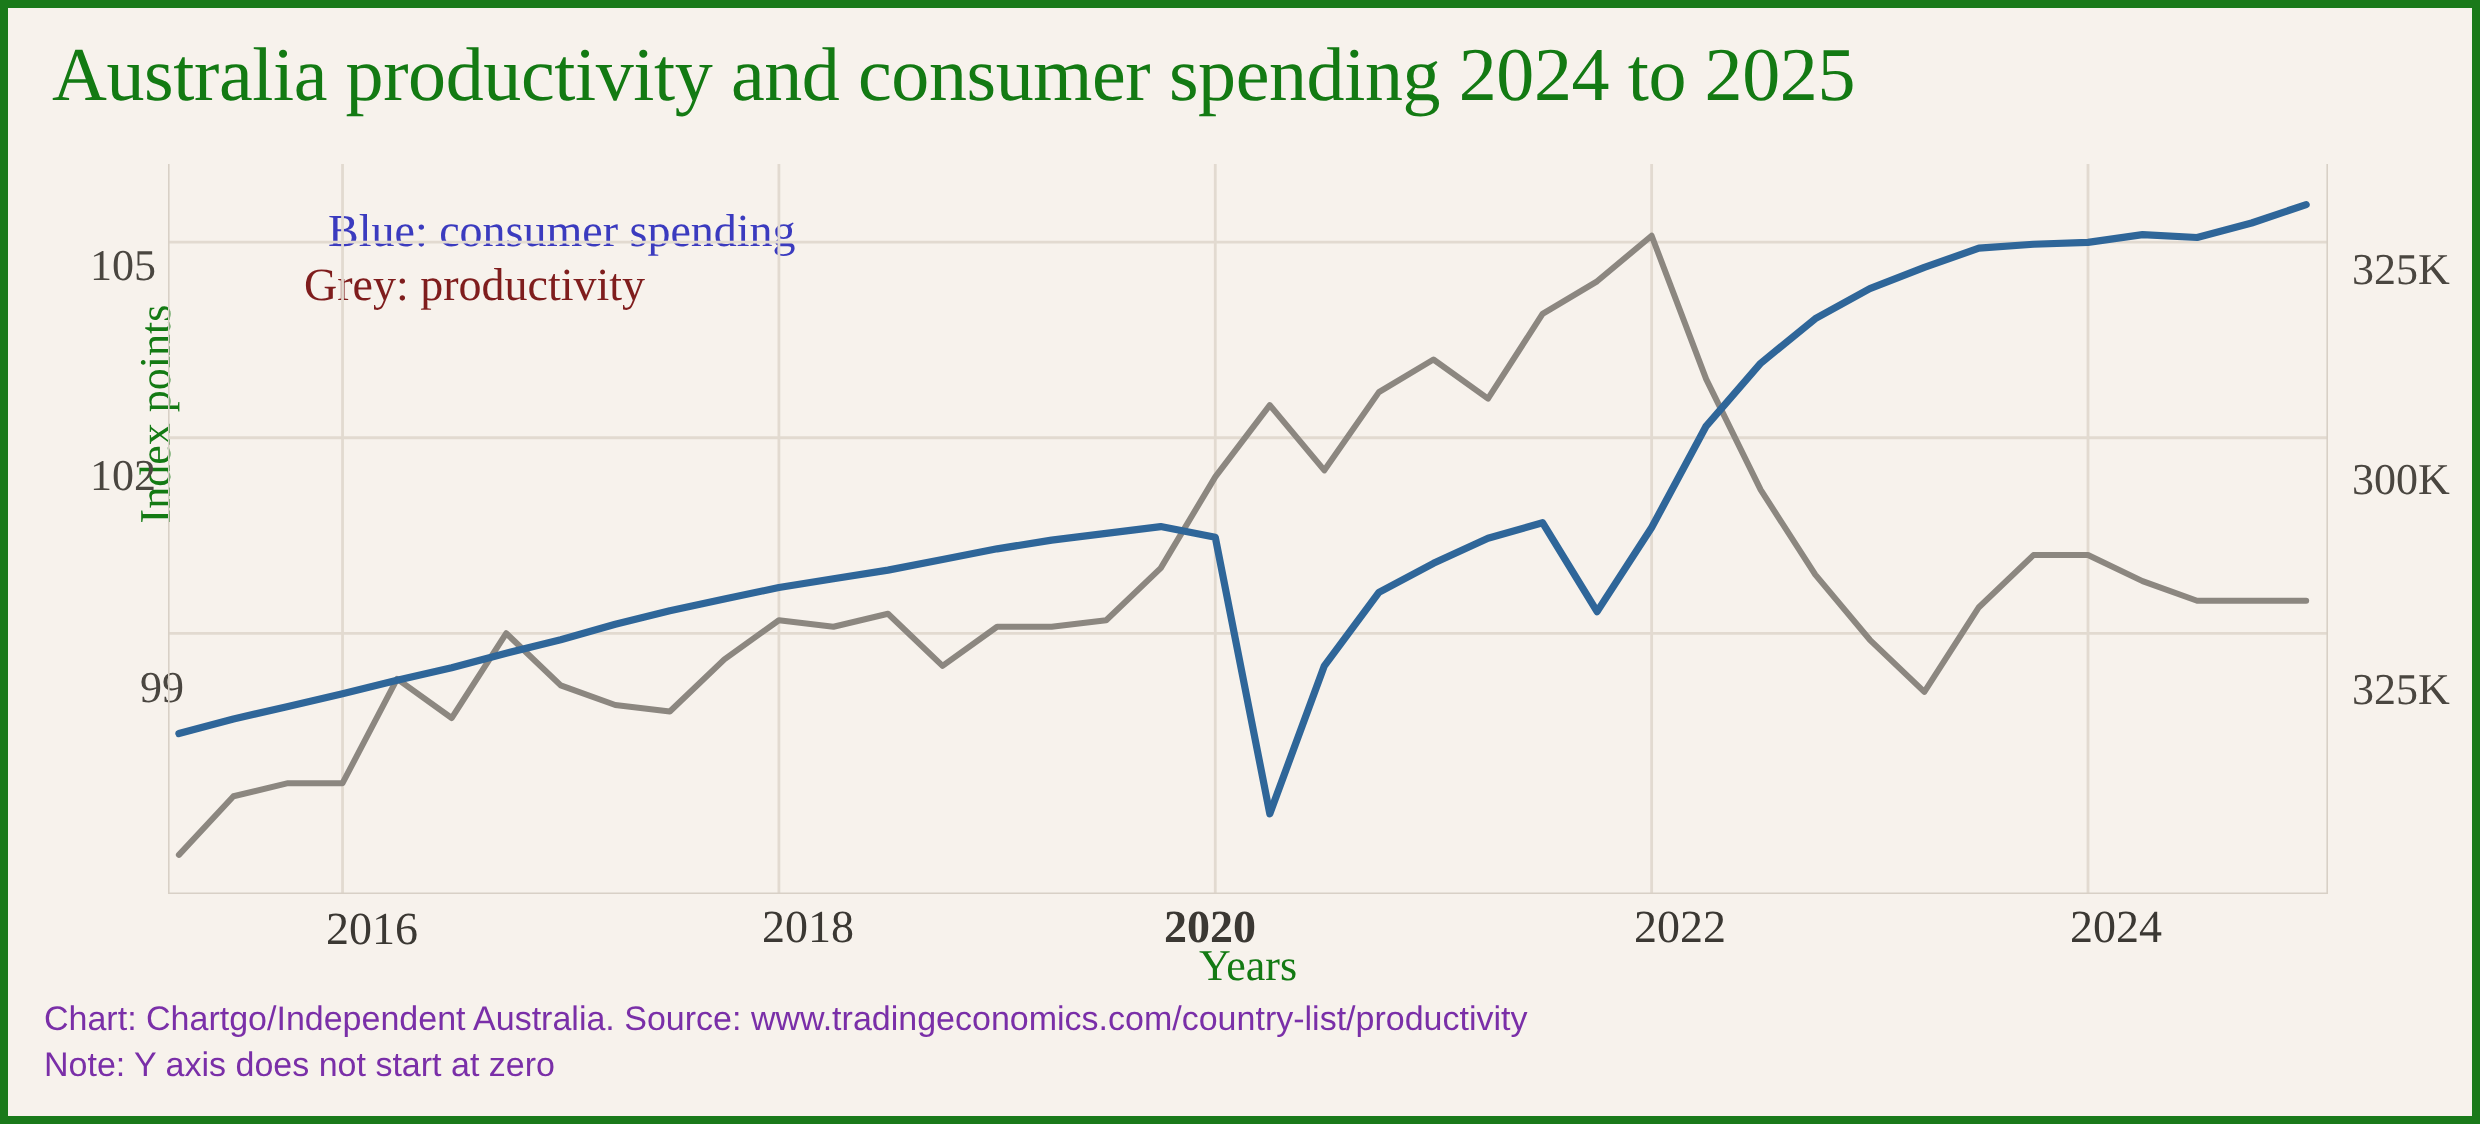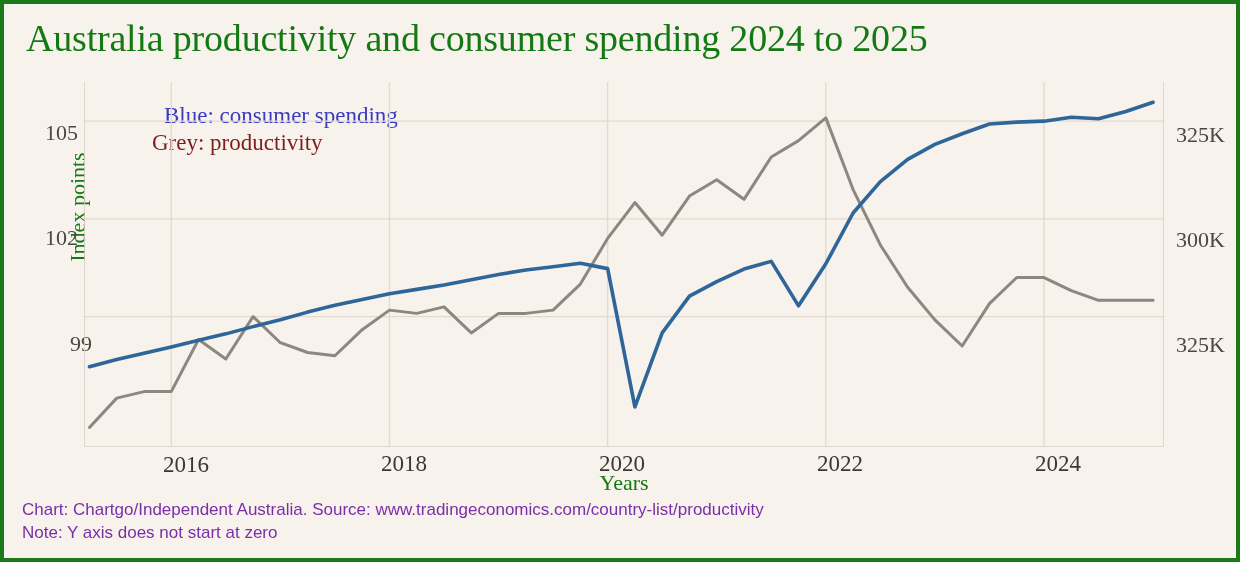--- a/index.html
+++ b/index.html
@@ -97,21 +97,21 @@
   <div class="ytick ytick-left" style="left:18px;top:116px;">105</div>
   <div class="ytick ytick-left" style="left:18px;top:221px;">102</div>
   <div class="ytick ytick-left" style="left:32px;top:327px;">99</div>
 
   <div class="ytick ytick-right" style="left:1172px;top:118px;">325K</div>
   <div class="ytick ytick-right" style="left:1172px;top:223px;">300K</div>
   <div class="ytick ytick-right" style="left:1172px;top:328px;">325K</div>
 
   <div class="xtick" style="left:182px;top:421px;margin-top:27px;">2016</div>
   <div class="xtick" style="left:400px;top:447px;">2018</div>
-  <div class="xtick" style="left:618px;top:447px;">2020</div>
+  <div class="xtick" style="left:601px;top:447px;font-weight:bold;">2020</div>
   <div class="xtick" style="left:836px;top:447px;">2022</div>
   <div class="xtick" style="left:1054px;top:447px;">2024</div>
 
   <div id="xlabel">Years</div>
 
   <div id="plot">
     <svg id="plot-svg" viewBox="0 0 1080 365" preserveAspectRatio="none">
       <g id="gridlines">
           <line x1="0" x2="1080" y1="234.64285714285717" y2="234.64285714285717" stroke="#e2dad0" stroke-width="1.4"></line>
           <line x1="0" x2="1080" y1="136.87500000000003" y2="136.87500000000003" stroke="#e2dad0" stroke-width="1.4"></line>

